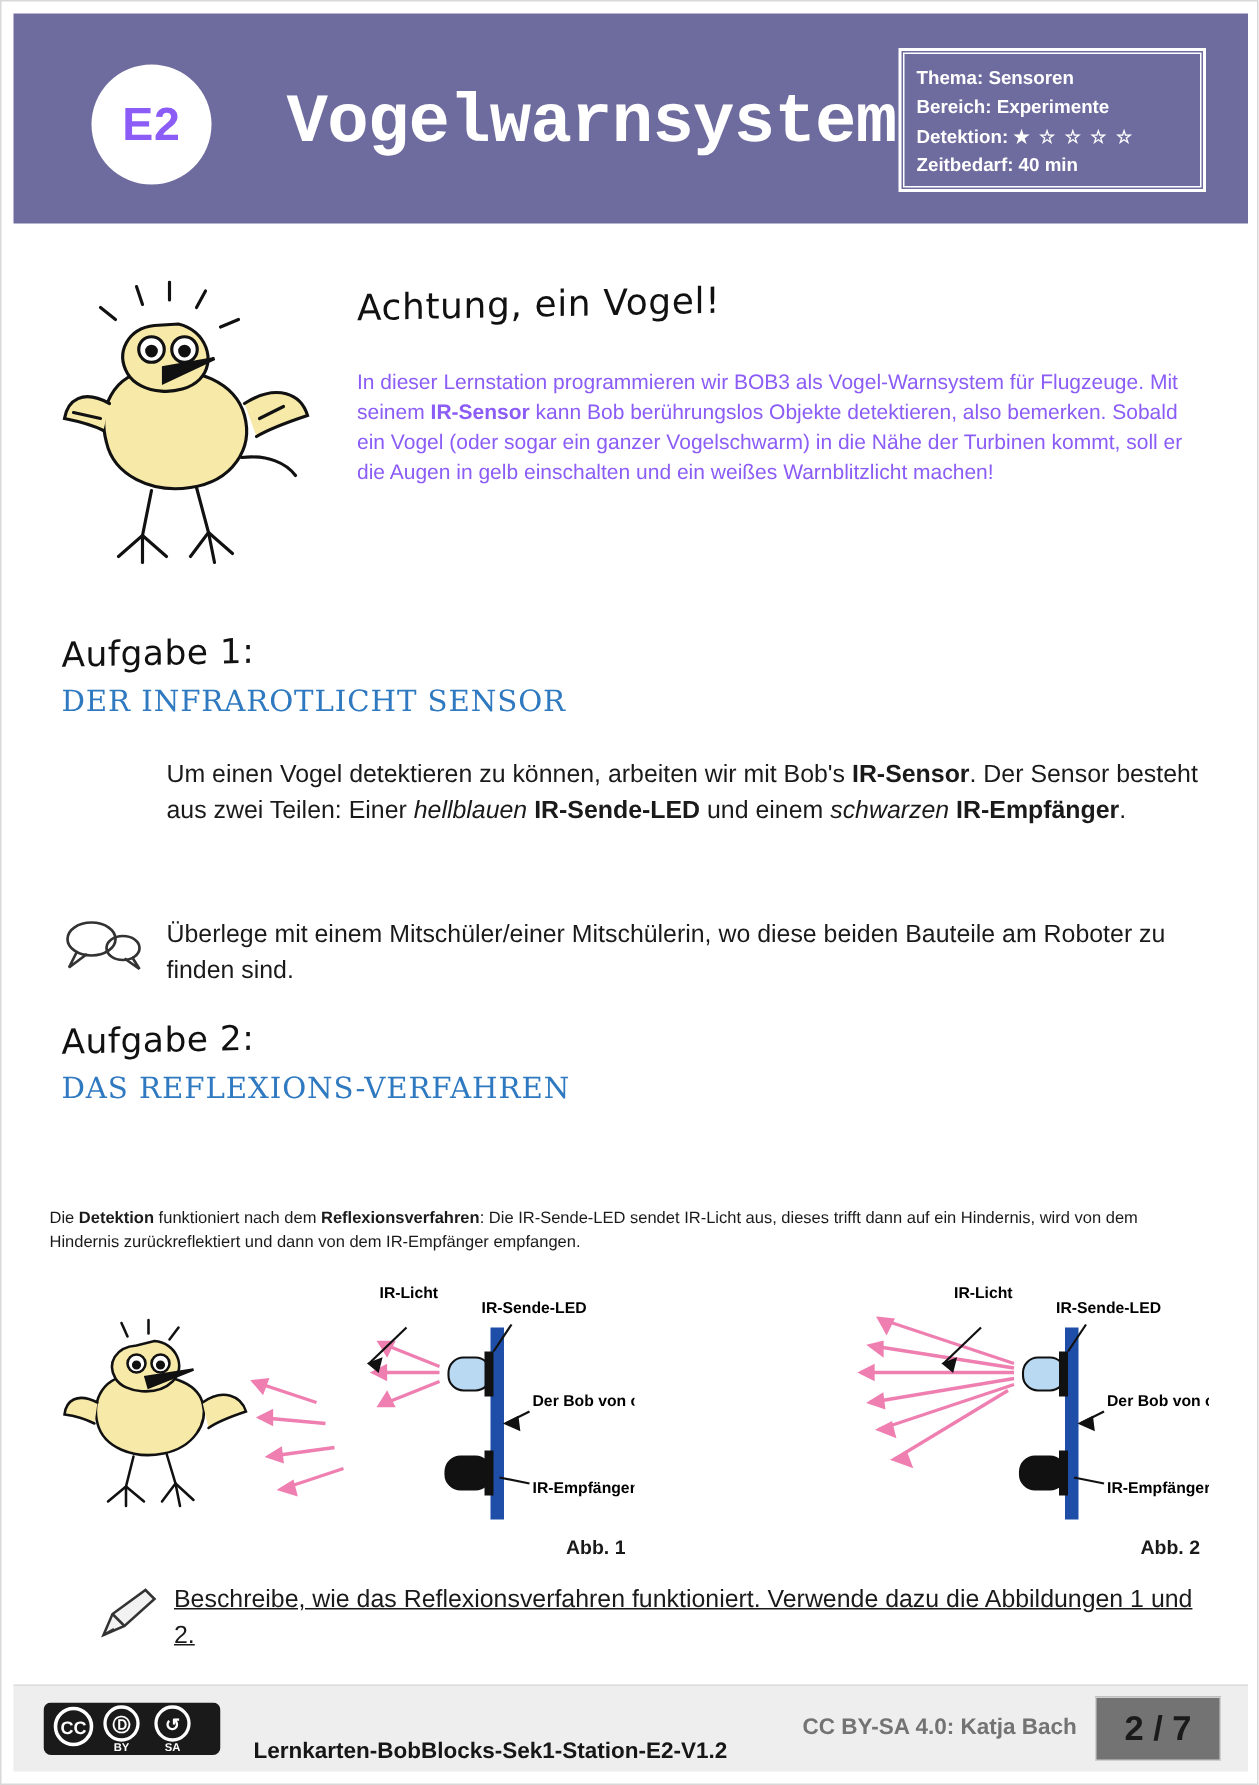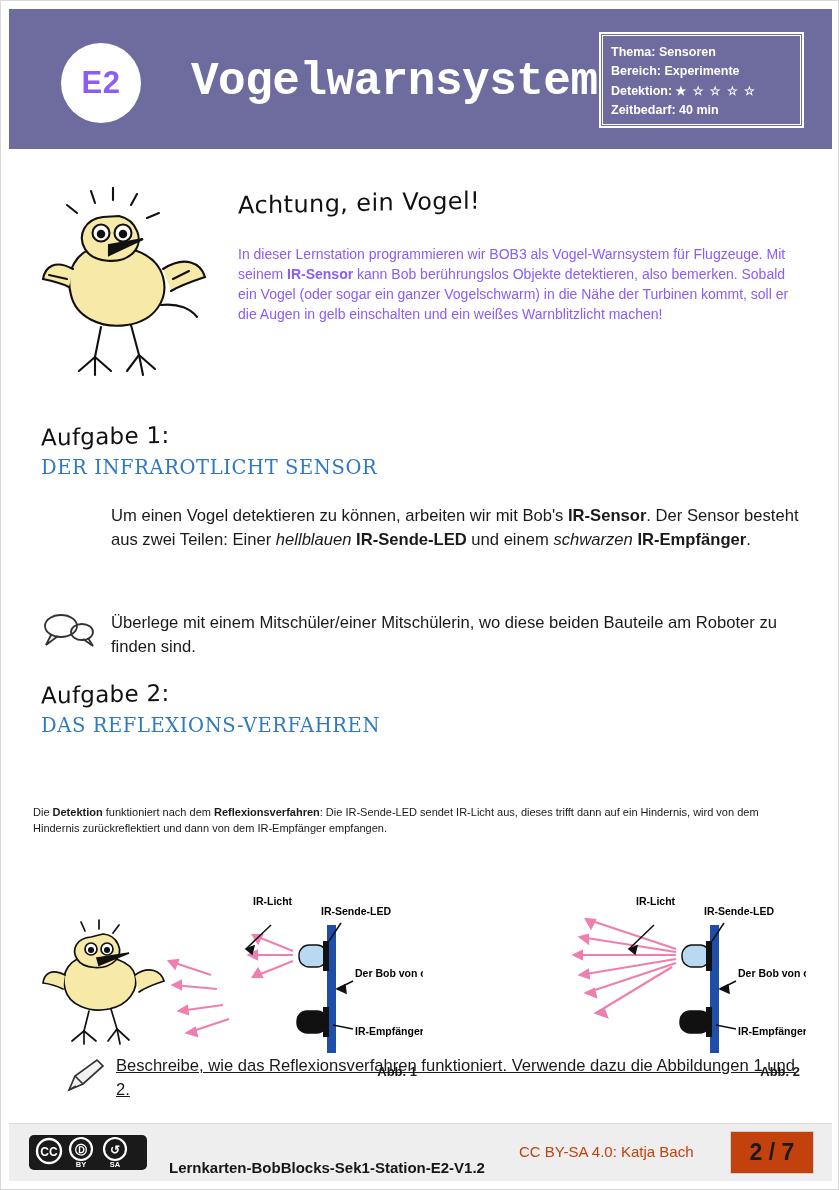--- a/index.html
+++ b/index.html
@@ -144,21 +144,21 @@
     line-height: 1.45;
     text-decoration: underline;
   }
 
   
   .figures {
     position: absolute;
     left: 40px; top: 848px;
     width: 765px; height: 190px;
   }
-  .fig { position: absolute; top: 0; width: 382px; height: 190px; margin-top: 40px; }
+  .fig { position: absolute; top: 0; width: 382px; height: 190px; }
   .fig.left { left: 0; }
   .fig.right { left: 383px; }
   .figlabel {
     position: absolute;
     right: 6px; bottom: 0px;
     font-size: 13px; font-weight: bold;
   }
   .fcap {
     position: absolute;
     font-size: 10.5px;
@@ -183,30 +183,30 @@
   .footer-text {
     position: absolute;
     left: 160px; top: 19px;
     font-size: 15px;
     font-weight: bold;
     color: #161616;
     margin-top: 16px;
   }
   .footer-license {
     position: absolute;
-    left: 510px; top: 19px;
+    left: 526px; top: 19px;
     font-size: 15px;
-    font-weight: normal;
-    color: #c2410c;
+    font-weight: bold;
+    color: #737373;
   }
   .pagebox {
     position: absolute;
     right: 18px; top: 7px;
     width: 84px; height: 43px;
-    background: #c2410c;
+    background: #737373;
     border: 1px solid #cfcfcf;
     display: flex; align-items: center; justify-content: center;
     font-size: 23px;
     font-weight: bold;
   }
 
   b, strong { font-weight: bold; }
   i, em { font-style: italic; }
 </style>
 </head>

